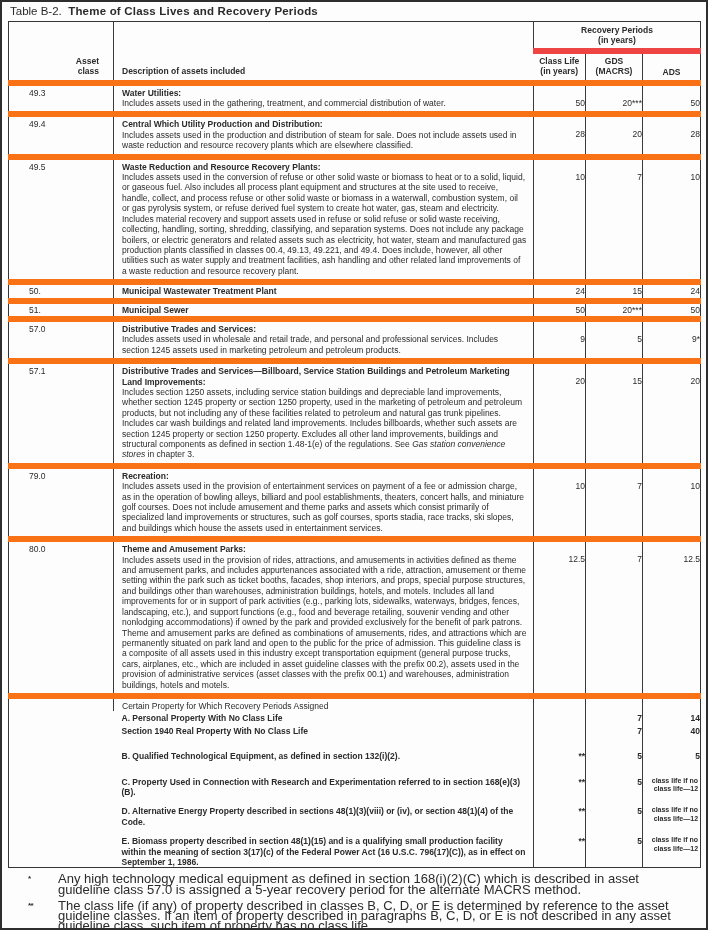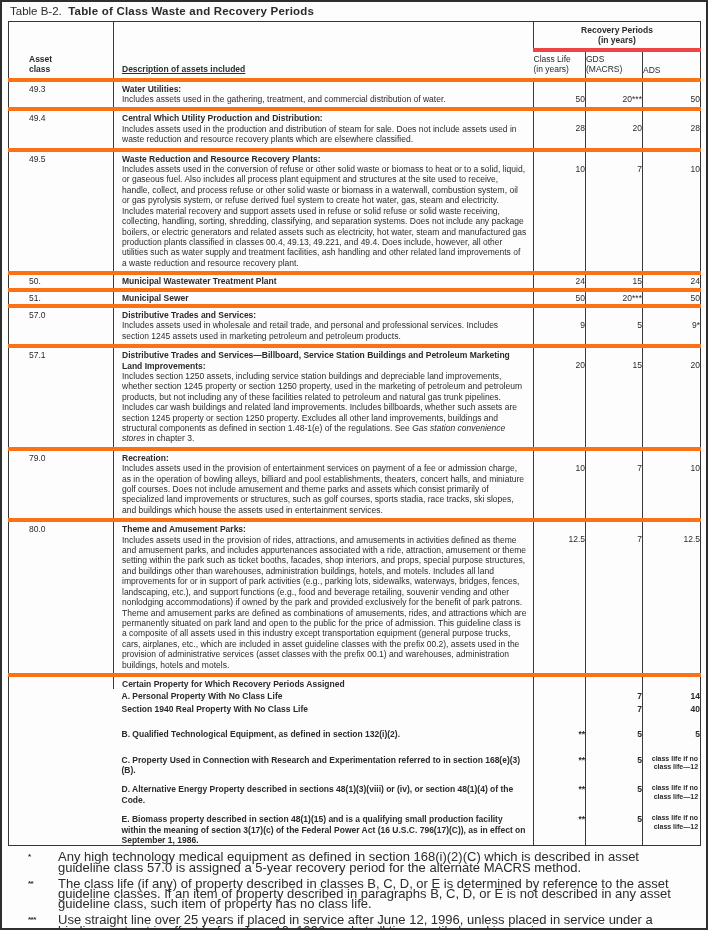--- a/index.html
+++ b/index.html
@@ -20,58 +20,58 @@
     border: 1.5px solid #353535;
   }
   td, th {
     border-left: 1px solid #3a3a3a;
     vertical-align: top;
     font-size: 8.5px; line-height: 10.4px;
     padding: 0; font-weight: normal; text-align: left;
     overflow: hidden;
   }
   td:first-child, th:first-child { border-left: none; }
-  tr.sep > td, tr.sep > th { border-top: 4px solid #f97316; }
-
-  
-  .h-asset { vertical-align: bottom; padding: 0 14px 3px 20px; font-weight: bold; }
-  .h-desc  { vertical-align: bottom; padding: 0 4px 3px 8px; font-weight: bold; text-decoration: underline; }
-  .h-rp    { text-align: center; vertical-align: middle; font-weight: bold; border-bottom: 4px solid #ef4444; padding: 3px 0 2px; }
-  .h-sub   { vertical-align: middle; font-weight: normal; padding: 2px 0 3px; margin-left: 28px; }
+  tr.sep > td, tr.sep > th { border-top: 6px solid #f97316; }
+
+  
+  .h-asset { vertical-align: bottom; padding: 0 14px 3px 20px; font-weight: bold; text-align: right; }
+  .h-desc  { vertical-align: bottom; padding: 0 4px 3px 8px; font-weight: bold; }
+  .h-rp    { text-align: center; vertical-align: middle; font-weight: bold; border-bottom: 6px solid #ef4444; padding: 3px 0 2px; }
+  .h-sub   { text-align: center; vertical-align: middle; font-weight: bold; padding: 2px 0 3px; margin-left: 28px; }
   .h-ads   { vertical-align: bottom; padding-bottom: 2px; }
 
   
   .c-asset { padding: 2px 2px 2px 20px; }
   .c-desc  { padding: 2px 6px 3px 8px; }
   .row-title { font-weight: bold; }
   .c-val { text-align: right; padding-top: 12px; }
   tr.compact .c-val { padding-top: 1px; }
   tr.compact .c-desc, tr.compact .c-asset { padding-top: 1px; padding-bottom: 1px; }
 
   
   tr.cp td { border-top: none; font-weight: bold; }
-  .cp-head { font-weight: bold; }
+  .cp-head { font-weight: normal; }
   tr.cp .c-val, tr.cp-first .c-val { padding-top: 2px; }
   tr.cp .c-desc, tr.cp-first .c-desc { padding-top: 2px; padding-bottom: 0; }
   td.sm { font-size: 7px; line-height: 8.4px; padding: 3px 2px 0; }
   tr.cp-spacer td { height: 13px; border-top: none; }
   tr.cp-spacer-s td { height: 7px; border-top: none; }
 
   
   .footnotes { padding: 6px 14px 0 0; }
   .fn { display: grid; grid-template-columns: 30px 1fr; padding-left: 20px; margin-bottom: 6px; }
   .fn-sym { font-size: 8px; line-height: 10px; font-weight: bold; letter-spacing: -0.5px; }
   .fn-text { font-size: 13px; line-height: 10.2px; }
 </style>
 </head>
 <body>
 
 <div class="page">
 
-  <div class="doc-title"><span>Table B-2.</span>&nbsp;&nbsp;<span class="main">Table of Class Waste and Recovery Periods</span></div>
+  <div class="doc-title"><span>Table B-2.</span>&nbsp;&nbsp;<span class="main">Theme of Class Lives and Recovery Periods</span></div>
 
   <table class="b2">
     <colgroup>
       <col style="width:105px">
         <col style="width:420px">
         <col style="width:52px">
         <col style="width:57px">
         <col style="width:58px">
     </colgroup>
 

